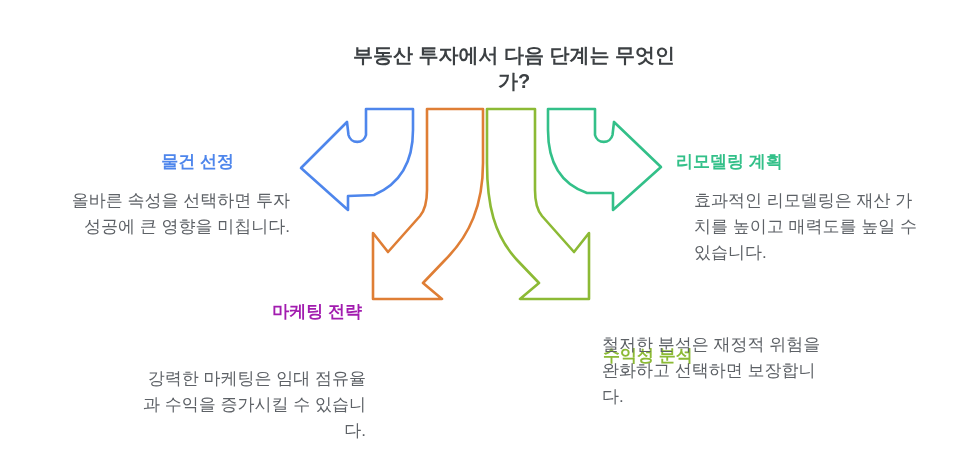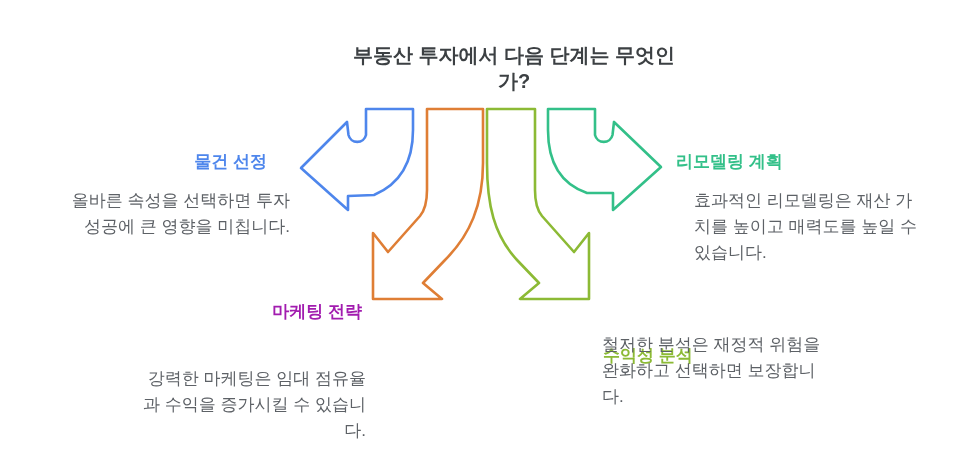--- a/index.html
+++ b/index.html
@@ -19,21 +19,21 @@
   }
   .step-label{
     position:absolute;
     font-size:17px;font-weight:700;line-height:22px;white-space:nowrap;
   }
   .step-desc{
     position:absolute;
     font-size:17px;font-weight:400;color:#5d6166;
     line-height:26px;white-space:pre-line;
   }
-  .lbl-0{right:707px;top:151px;color:#4e86ec;}
+  .lbl-0{right:740px;top:151px;color:#4e86ec;}
   .dsc-0{right:684px;top:188px;width:360px;text-align:right;}
   .lbl-1{left:676px;top:151px;color:#33c089;text-align:right;}
   .dsc-1{left:676px;top:188px;width:290px;text-align:left;margin-left:18px;}
   .lbl-2{right:612px;top:301px;color:#a21caf;text-align:right;}
   .dsc-2{right:608px;top:331px;width:360px;text-align:right;margin-top:35px;}
   .lbl-3{left:603px;top:301px;color:#8cba35;text-align:left;margin-top:44px;}
   .dsc-3{left:602px;top:332px;width:290px;text-align:left;}
 </style>
 </head>
 <body>

